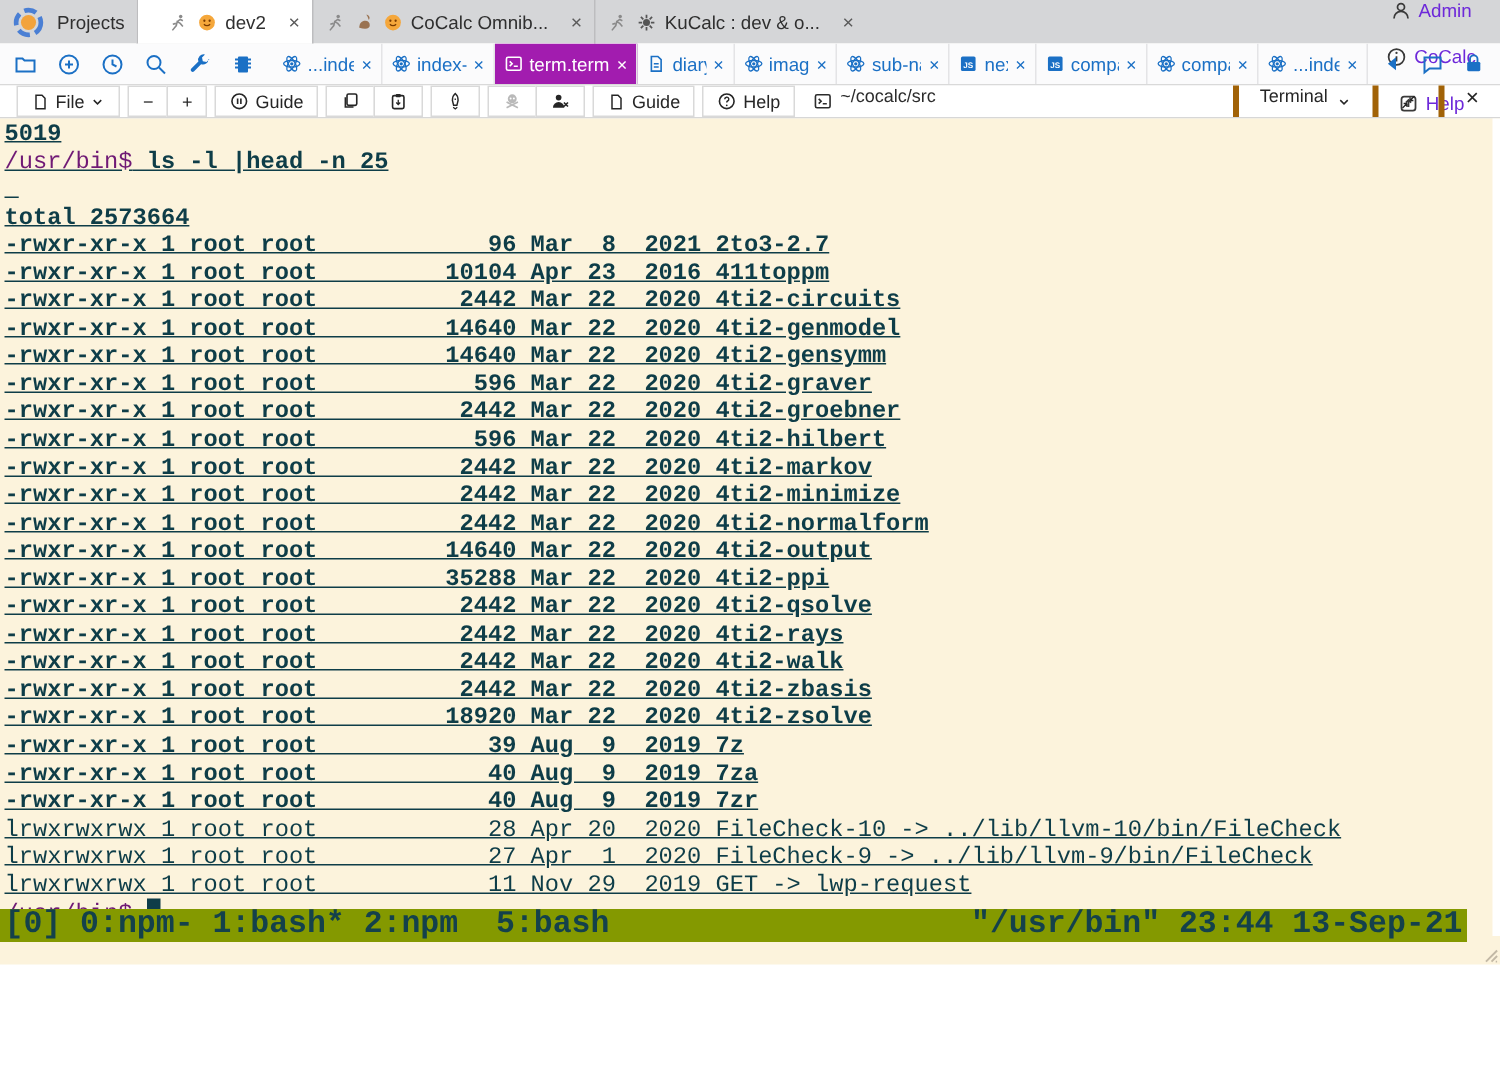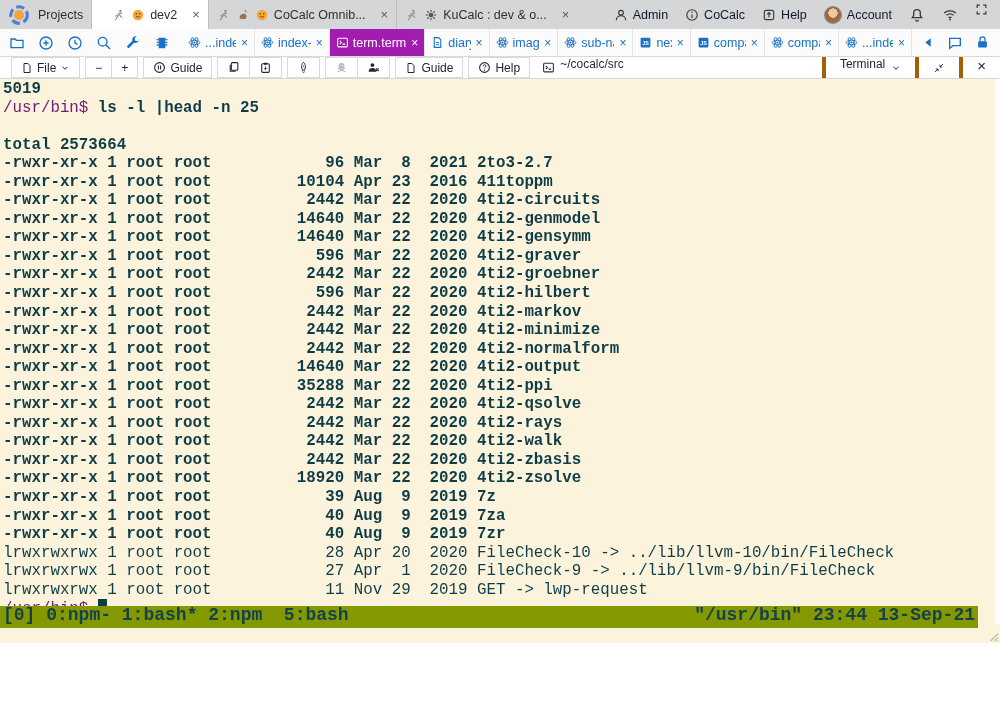--- a/index.html
+++ b/index.html
@@ -12,21 +12,21 @@
   .logo { align-self:center; width:22px; height:22px; margin:0 6px 0 8px; cursor:pointer; }
   .projects { align-self:center; padding:0 8px 0 2px; }
   .btab { display:flex; align-items:center; gap:5px; padding:0 8px; border-left:1px solid #bdbdbf;
           cursor:pointer; }
   .btab.active { background:#ffffff;padding-left:20px; }
   .btab .lbl { white-space:nowrap; overflow:hidden; }
   .btab .x { margin-left:10px; color:#5a5a5a; font-size:13px; }
   .icn { display:inline-flex; align-items:center; justify-content:center; }
   .icn svg { display:block; }
   .bb-right { margin-left:auto; display:flex; align-items:center; gap:17px; padding-right:12px;
-              color:#0f172a; }
+              color:#6d28d9;flex-direction:column; }
   .bb-item { display:flex; align-items:center; gap:5px; cursor:pointer; }
   .avatar { width:18px; height:18px; border-radius:50%;
             background:radial-gradient(circle at 50% 38%, #ecc9a4 0 36%, #9a6a45 37% 100%);
             border:1px solid #8a8a8a; }
 
   
   .file-bar { height:28px; background:#fbfbfc; border-bottom:1px solid #d9d9d9;
               display:flex; align-items:stretch; color:#1b70c5; font-size:12.5px; }
   .fb-icons { display:flex; align-items:center; gap:13px; padding:0 12px 0 9px; flex-shrink:0; }
   .fb-icons .icn { cursor:pointer; }
@@ -47,31 +47,31 @@
           padding:0 9px; margin-left:-1px; cursor:pointer; white-space:nowrap; }
   .tbtn.disabled { color:#b9b9b9; }
   .path { display:flex; gap:5px; margin-left:6px; color:#2c2c2c; }
   .tb-right { margin-left:auto; display:flex; align-items:stretch; }
   .rcell { border-left:4px solid #a16207; display:flex; gap:6px;
            padding:0 14px; cursor:pointer; }
 
   
   .terminal { position:relative; height:564px; background:#fcf3dc;
               font-family:"Liberation Mono","DejaVu Sans Mono",monospace;
-              font-size:15.8px; line-height:18.55px; color:#0e3d48; cursor:text; }
+              font-size:15.8px; line-height:18.55px; color:#0e3d48; cursor:text;text-decoration:underline; }
   .term-lines { padding:1px 0 0 3px; white-space:pre; }
   .tl { white-space:pre; }
   .b { font-weight:bold; }
   .prompt { color:#701a75; font-weight:normal; }
   .cursor { display:inline-block; width:9.5px; height:17px; background:#0e3d48;
             vertical-align:-3px; }
   .scroll-strip { position:absolute; top:0; right:0; width:5px; height:545px; background:#ffffff; }
   .tmux-bar { position:absolute; left:0; bottom:15px; height:22px; width:978px; background:#849900;
               color:#14414b; font-weight:bold; display:flex; justify-content:space-between;
-              align-items:flex-start; padding:0 3px; font-size:18px; white-space:pre; }
+              align-items:center; padding:0 3px; font-size:21px; white-space:pre; }
   .resize-handle { position:absolute; right:1px; bottom:1px; }
 </style>
 </head>
 <body>
 
 <div class="browser-bar">
   <span class="logo icn">
     <svg viewBox="0 0 24 24" width="22" height="22">
       <circle cx="12" cy="12" r="9" fill="none" stroke="#4a7fd4" stroke-width="3.4" stroke-dasharray="9 4"></circle>
       <circle cx="12" cy="12" r="5.5" fill="#f2a33c"></circle>

